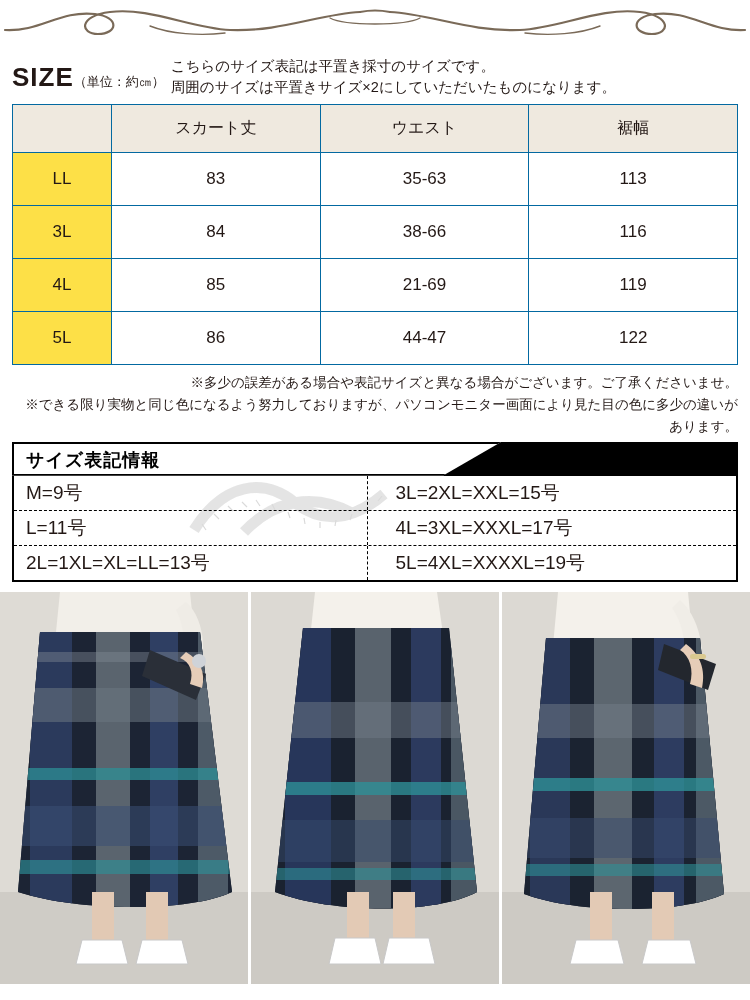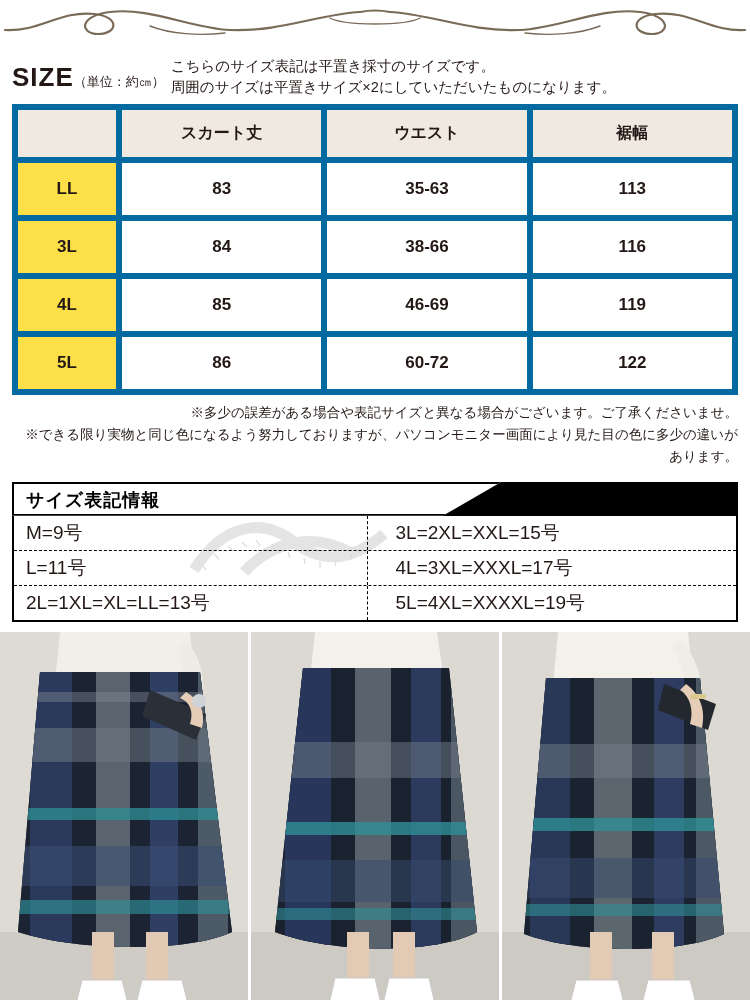--- a/index.html
+++ b/index.html
@@ -54,25 +54,25 @@
 
   
   table.size-table {
     border-collapse: collapse;
     width: 726px;
     margin: 0 12px;
     table-layout: fixed;
   }
   table.size-table th,
   table.size-table td {
-    border: 6px solid #0369a1;
+    border: 1px solid #0369a1;
     height: 50px;
     text-align: center;
     font-size: 17px;
-    font-weight: bold;
+    font-weight: normal;
   }
   table.size-table thead th {
     background: #efe9df;
     height: 45px;
     font-size: 16px;
   }
   table.size-table tbody th {
     background: #fde047;
     font-size: 17px;
     width: 96px;
@@ -83,21 +83,21 @@
   
   .notes {
     margin: 7px 12px 0 12px;
     font-size: 13.5px;
     line-height: 1.62;
   }
   .notes p { margin: 0; text-align: right; }
 
   
   .banner-wrap {
-    margin: 14px 12px 0 12px;
+    margin: 4px 12px 0 12px;
     position: relative;
     height: 34px;
   }
   .banner {
     position: absolute;
     inset: 0;
     background: #000;
   }
   .banner-white {
     position: absolute;
@@ -221,27 +221,27 @@
       </tr>
       <tr>
         <th>3L</th>
         <td>84</td>
         <td>38-66</td>
         <td>116</td>
       </tr>
       <tr>
         <th>4L</th>
         <td>85</td>
-        <td>46-69</td>
+        <td>21-69</td>
         <td>119</td>
       </tr>
       <tr>
         <th>5L</th>
         <td>86</td>
-        <td>60-72</td>
+        <td>44-47</td>
         <td>122</td>
       </tr>
     </tbody>
   </table>
 
   <div class="notes">
     <p>※多少の誤差がある場合や表記サイズと異なる場合がございます。ご了承くださいませ。</p>
     <p>※できる限り実物と同じ色になるよう努力しておりますが、パソコンモニター画面により見た目の色に多少の違いがあります。</p>
   </div>
 

